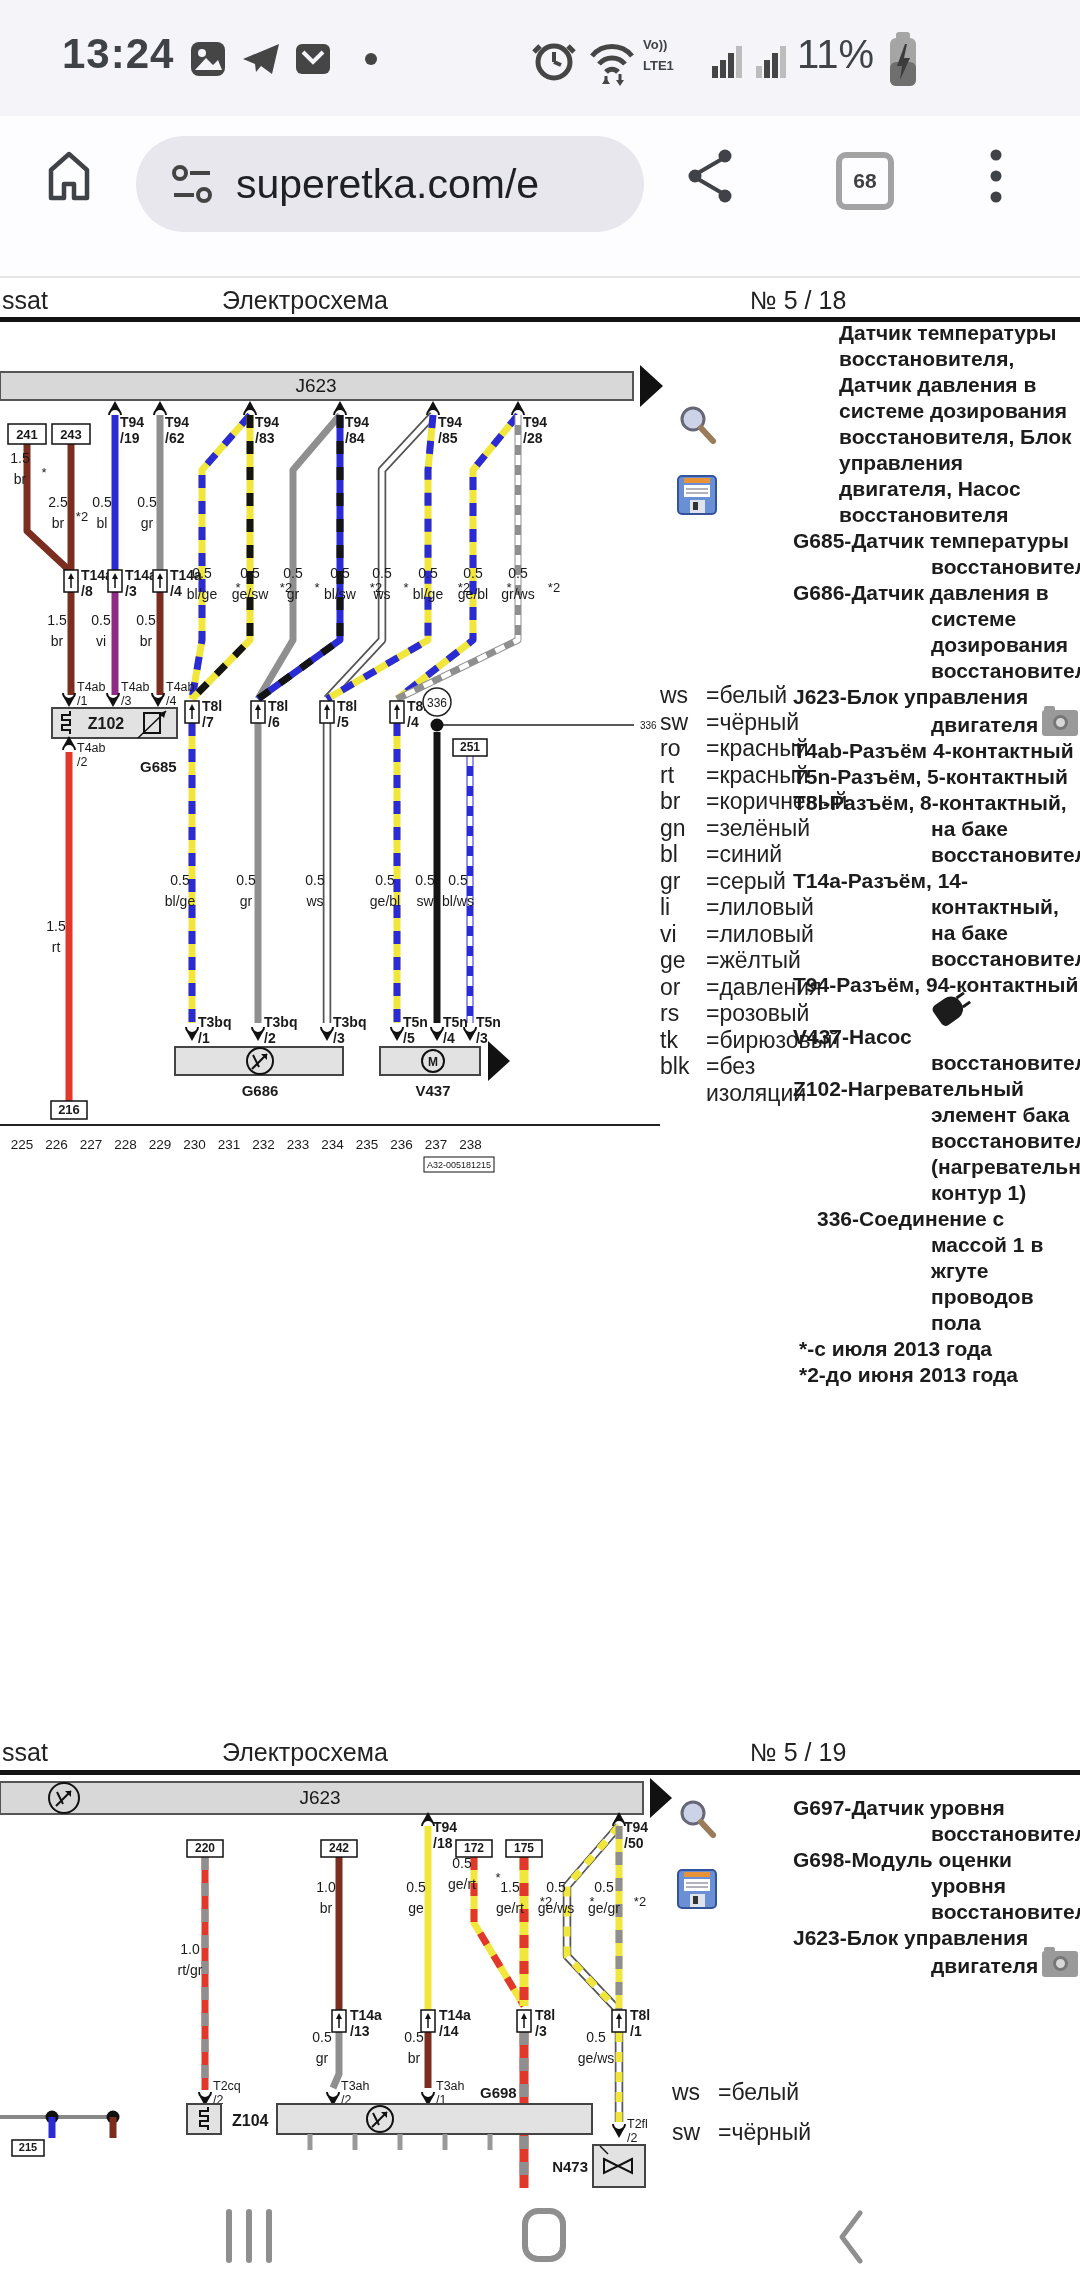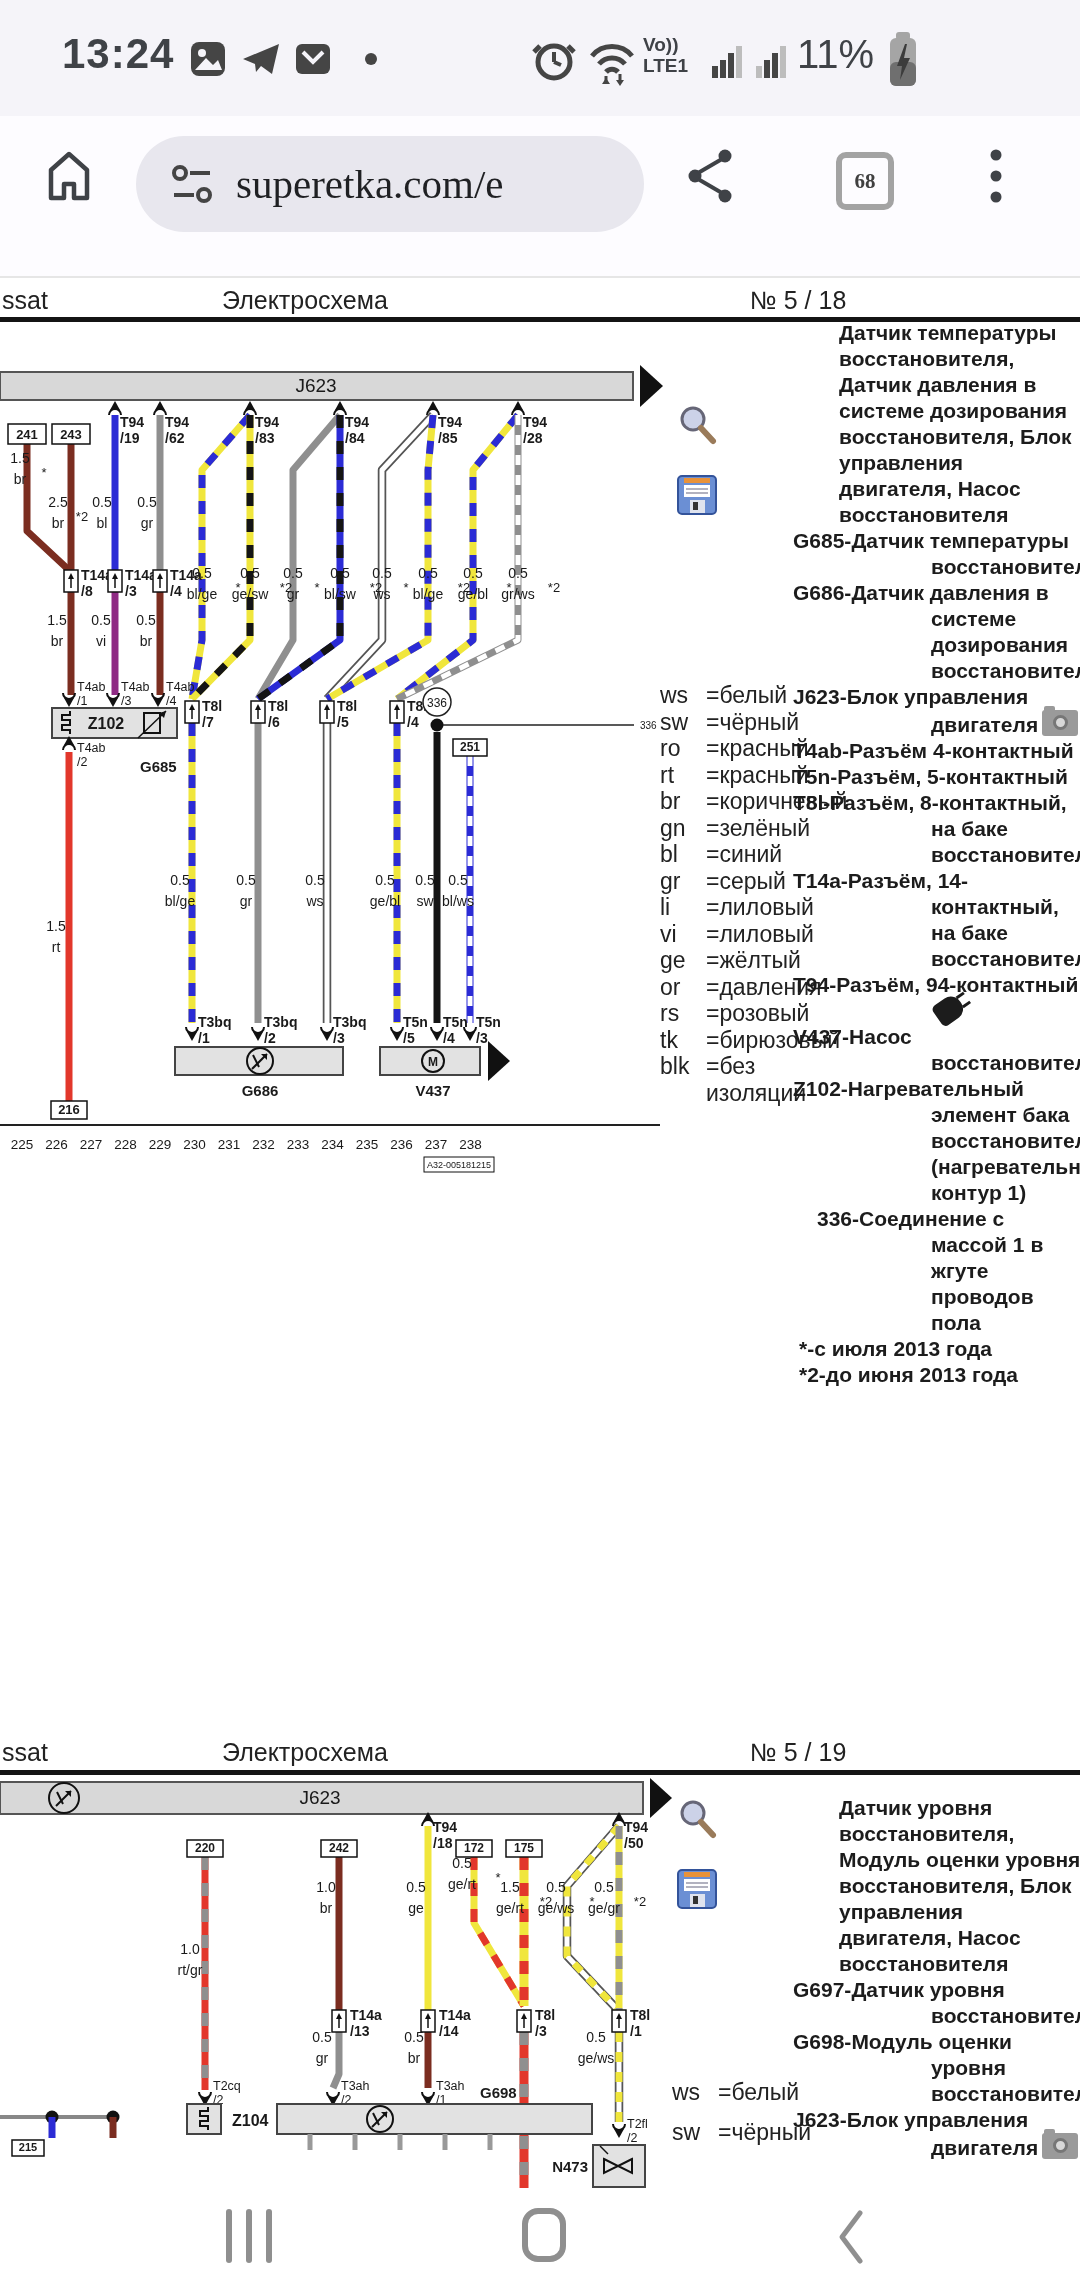--- a/index.html
+++ b/index.html
@@ -3,24 +3,24 @@
 <meta charset="utf-8">
 <style>
   html,body{margin:0;padding:0;background:#fff;}
   body{width:1080px;height:2280px;position:relative;overflow:hidden;
        font-family:"Liberation Sans","DejaVu Sans",sans-serif;color:#1a1a1a;}
   .abs{position:absolute;}
   
   #statusbar{left:0;top:0;width:1080px;height:116px;background:#f5f4f9;}
   #sb-time{left:62px;top:30px;font-size:42px;font-weight:bold;color:#3f4247;letter-spacing:1px;}
   .sb-ic{top:40px;}
-  #sb-net{left:643px;top:34px;font-size:19px;font-weight:bold;color:#3f4247;line-height:21px;}
+  #sb-net{left:643px;top:34px;font-size:13px;font-weight:bold;color:#3f4247;line-height:21px;}
   #sb-batt-pct{left:797px;top:32px;font-size:40px;color:#3f4247;}
   
-  #toolbar{left:0;top:116px;width:1080px;height:162px;background:#fdfcff;font-family:Liberation Serif, serif;}
+  #toolbar{left:0;top:116px;width:1080px;height:162px;background:#fdfcff;}
   #url-pill{left:136px;top:20px;width:508px;height:96px;background:#e8e7ee;border-radius:48px;display:flex;align-items:center;}
   #url-text{font-size:41px;color:#1f2023;margin-left:22px;white-space:nowrap;overflow:hidden;}
   #toolbar-sep{left:0;top:276px;width:1080px;height:2px;background:#e6e6e6;}
   #tab-count-box{left:836px;top:36px;width:46px;height:46px;border:6px solid #a3a3a3;border-radius:10px;
      display:flex;align-items:center;justify-content:center;font-size:21px;font-weight:bold;color:#404040;}
   
   .pg-head{width:1080px;height:30px;font-size:25px;color:#222;padding-left:29px;}
   .pg-head .h-left{position:absolute;left:2px;}
   .pg-head .h-center{position:absolute;left:222px;}
   .pg-head .h-right{position:absolute;left:750px;}
@@ -649,21 +649,20 @@
     <div class="lg-row">
       <span class="lg-ab">ws</span>
       <span class="lg-eq">=белый</span>
     </div>
     <div class="lg-row">
       <span class="lg-ab">sw</span>
       <span class="lg-eq">=чёрный</span>
     </div>
   </div>
 <div class="abs comp" id="comp2" style="left:793px;top:1795px;height:398px;overflow:hidden;">
-    <div class="intro">Датчик уровня восстановителя, Модуль оценки уровня восстановителя, Блок управления двигателя, Насос восстановителя</div>
     <div class="def"><span>G697-</span><span>Датчик уровня восстановителя</span></div>
     <div class="def"><span>G698-</span><span>Модуль оценки уровня восстановителя</span></div>
     <div class="def"><span>J623-</span><span>Блок управления двигателя</span><span class="cam"></span></div>
   </div>
 
 <div class="abs" id="navbar">
   <div class="abs nav-recents icon-btn" style="left:226px;top:14px;">
     <span></span><span></span><span></span>
   </div>
   <div class="abs nav-home icon-btn" style="left:522px;top:13px;"></div>

